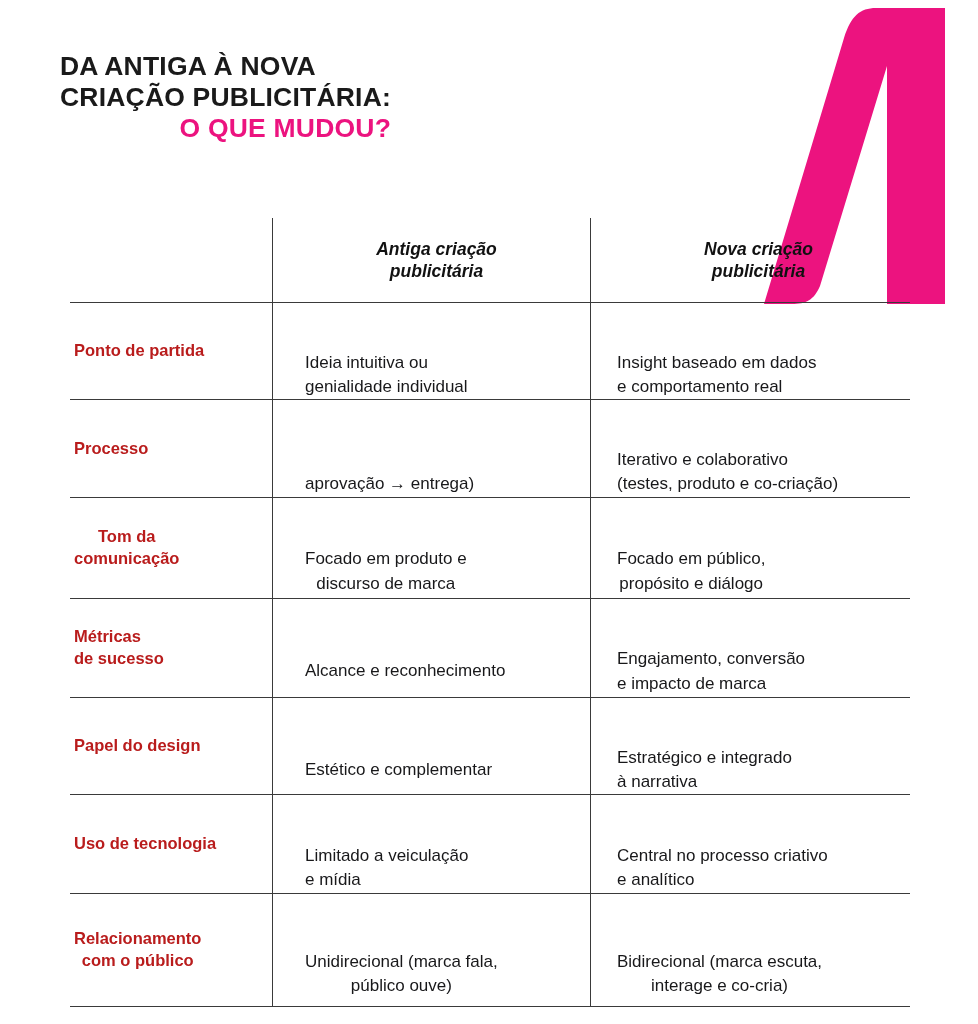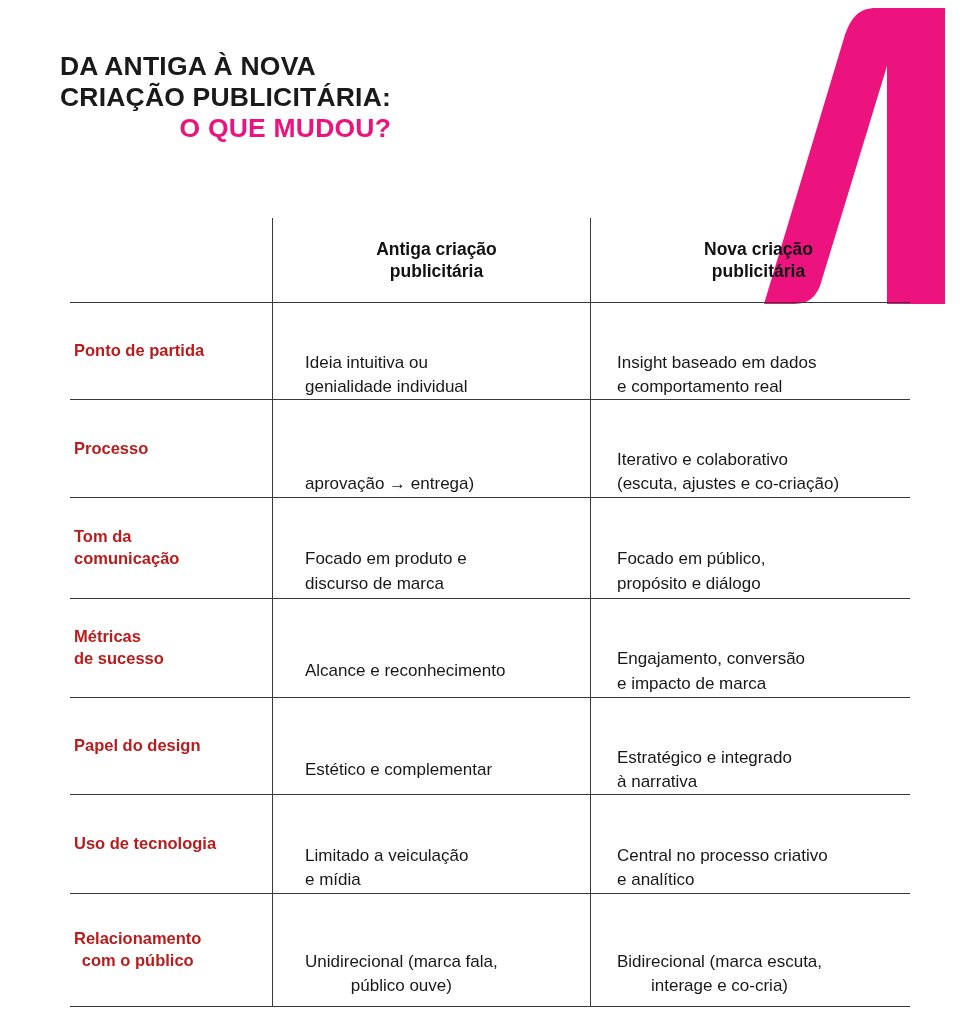--- a/index.html
+++ b/index.html
@@ -86,21 +86,21 @@
     border-left: 1.6px solid #3a3a3a;
     padding: 0 22px 0 32px;
   }
   .cell-new {
     flex: 1 1 auto;
     border-left: 1.6px solid #3a3a3a;
     padding: 0 10px 0 26px;
   }
 
   
-  .header-row .cell { height: 84px; }
+  .header-row .cell { height: 84px; font-style: italic; }
   .header-row .cell-old,
   .header-row .cell-new {
     justify-content: center;
   }
   .htitle {
     font-size: 17.5px;
     font-weight: bold;
     color: #111111;
     text-align: center;
     line-height: 1.28;
@@ -118,21 +118,21 @@
     font-size: 17px;
     font-weight: normal;
     color: #18181a;
     line-height: 1.42;
     margin-top: 48px;
   }
 
   
   .r0 .cell { min-height: 96px; }
   .r1 .cell { min-height: 94px; }
-  .r2 .cell { min-height: 100px; }
+  .r2 .cell { min-height: 100px; text-align: center; }
   .r3 .cell { min-height: 98px; }
   .r4 .cell { min-height: 94px; }
   .r5 .cell { min-height: 98px; }
   .r6 .cell { min-height: 112px; text-align: center; }
 </style>
 </head>
 <body>
 
 <div class="brand-mark">
   <svg viewBox="0 0 220 312" width="220" height="312" xmlns="http://www.w3.org/2000/svg" aria-hidden="true">
@@ -203,21 +203,21 @@
     </div>
     <div class="cell cell-old">
       <div class="celltext">
         <br>
         <span>aprovação → entrega)</span>
       </div>
     </div>
     <div class="cell cell-new">
       <div class="celltext">
         <span>Iterativo e colaborativo</span><br>
-        <span>(escuta, ajustes e co-criação)</span>
+        <span>(testes, produto e co-criação)</span>
       </div>
     </div>
   </div>
 
   <div class="trow body-row r2">
     <div class="cell cell-label">
       <div class="rowlabel">
         <span>Tom da</span><br>
         <span>comunicação</span>
       </div>

